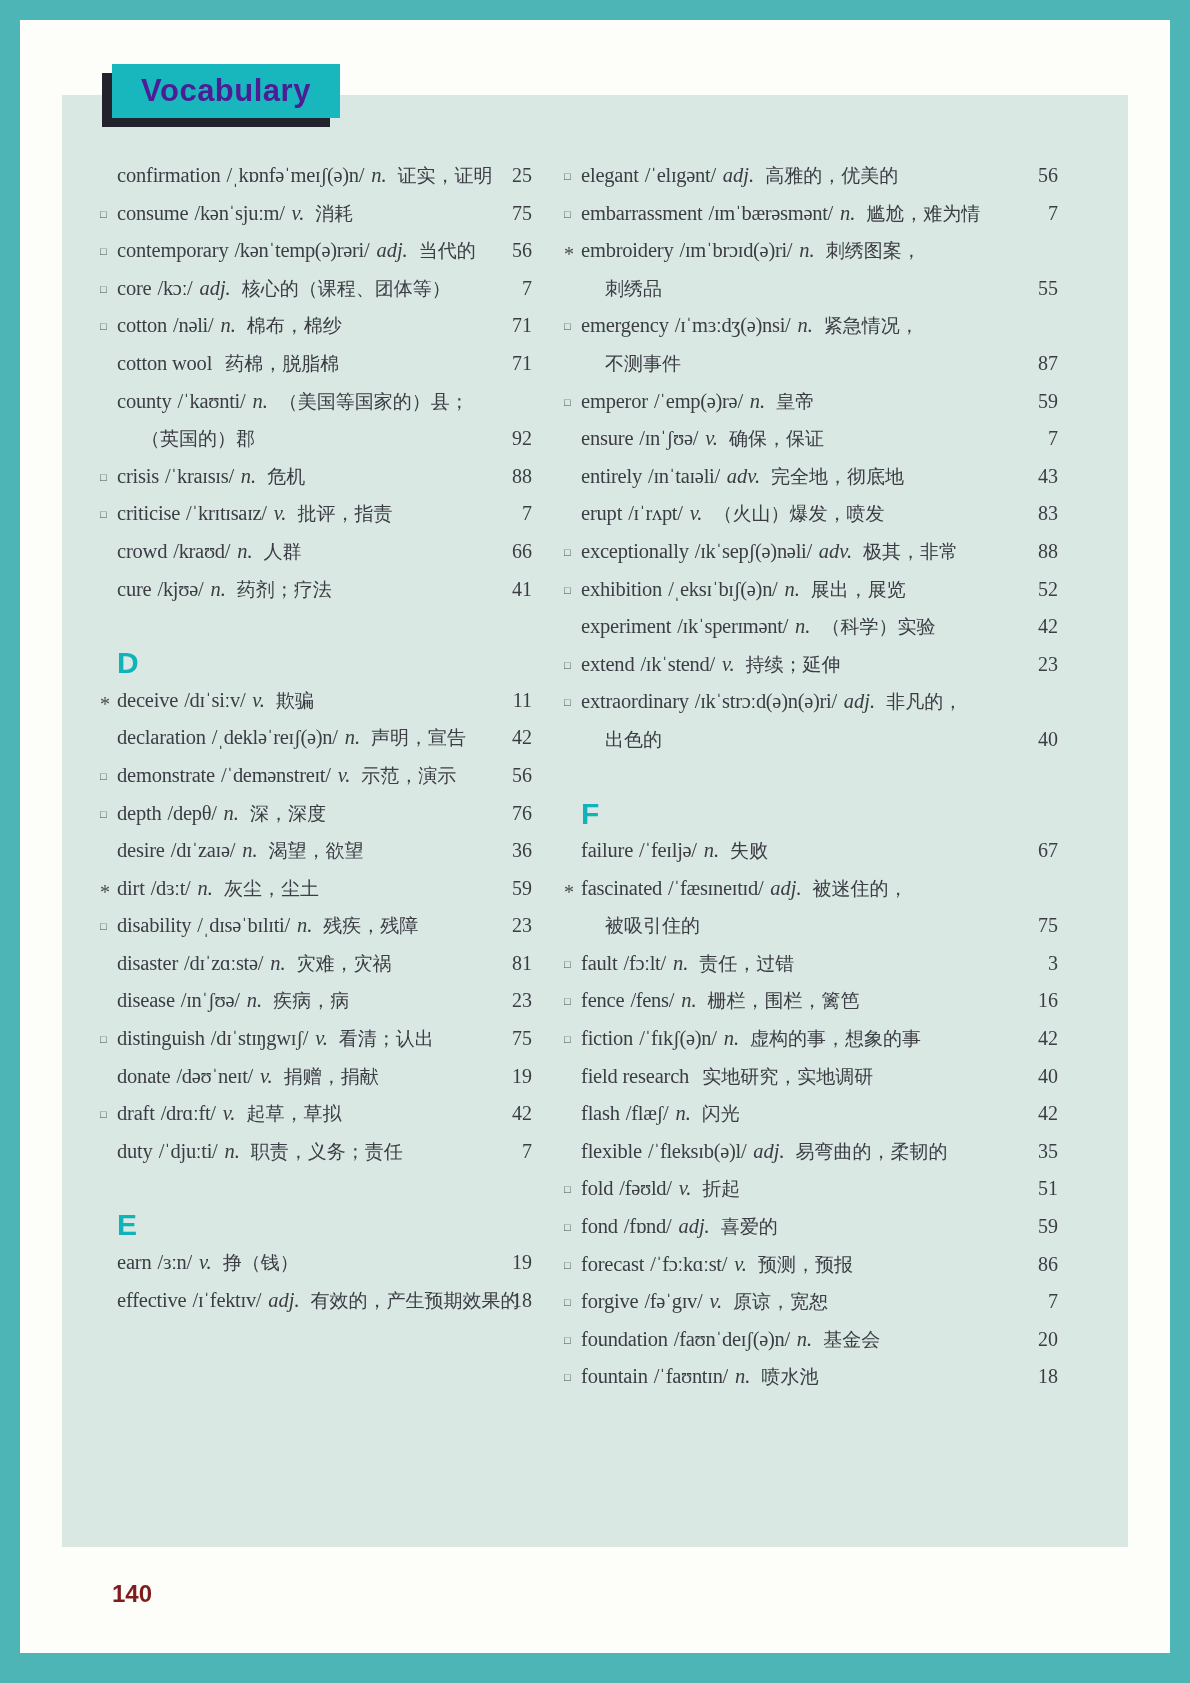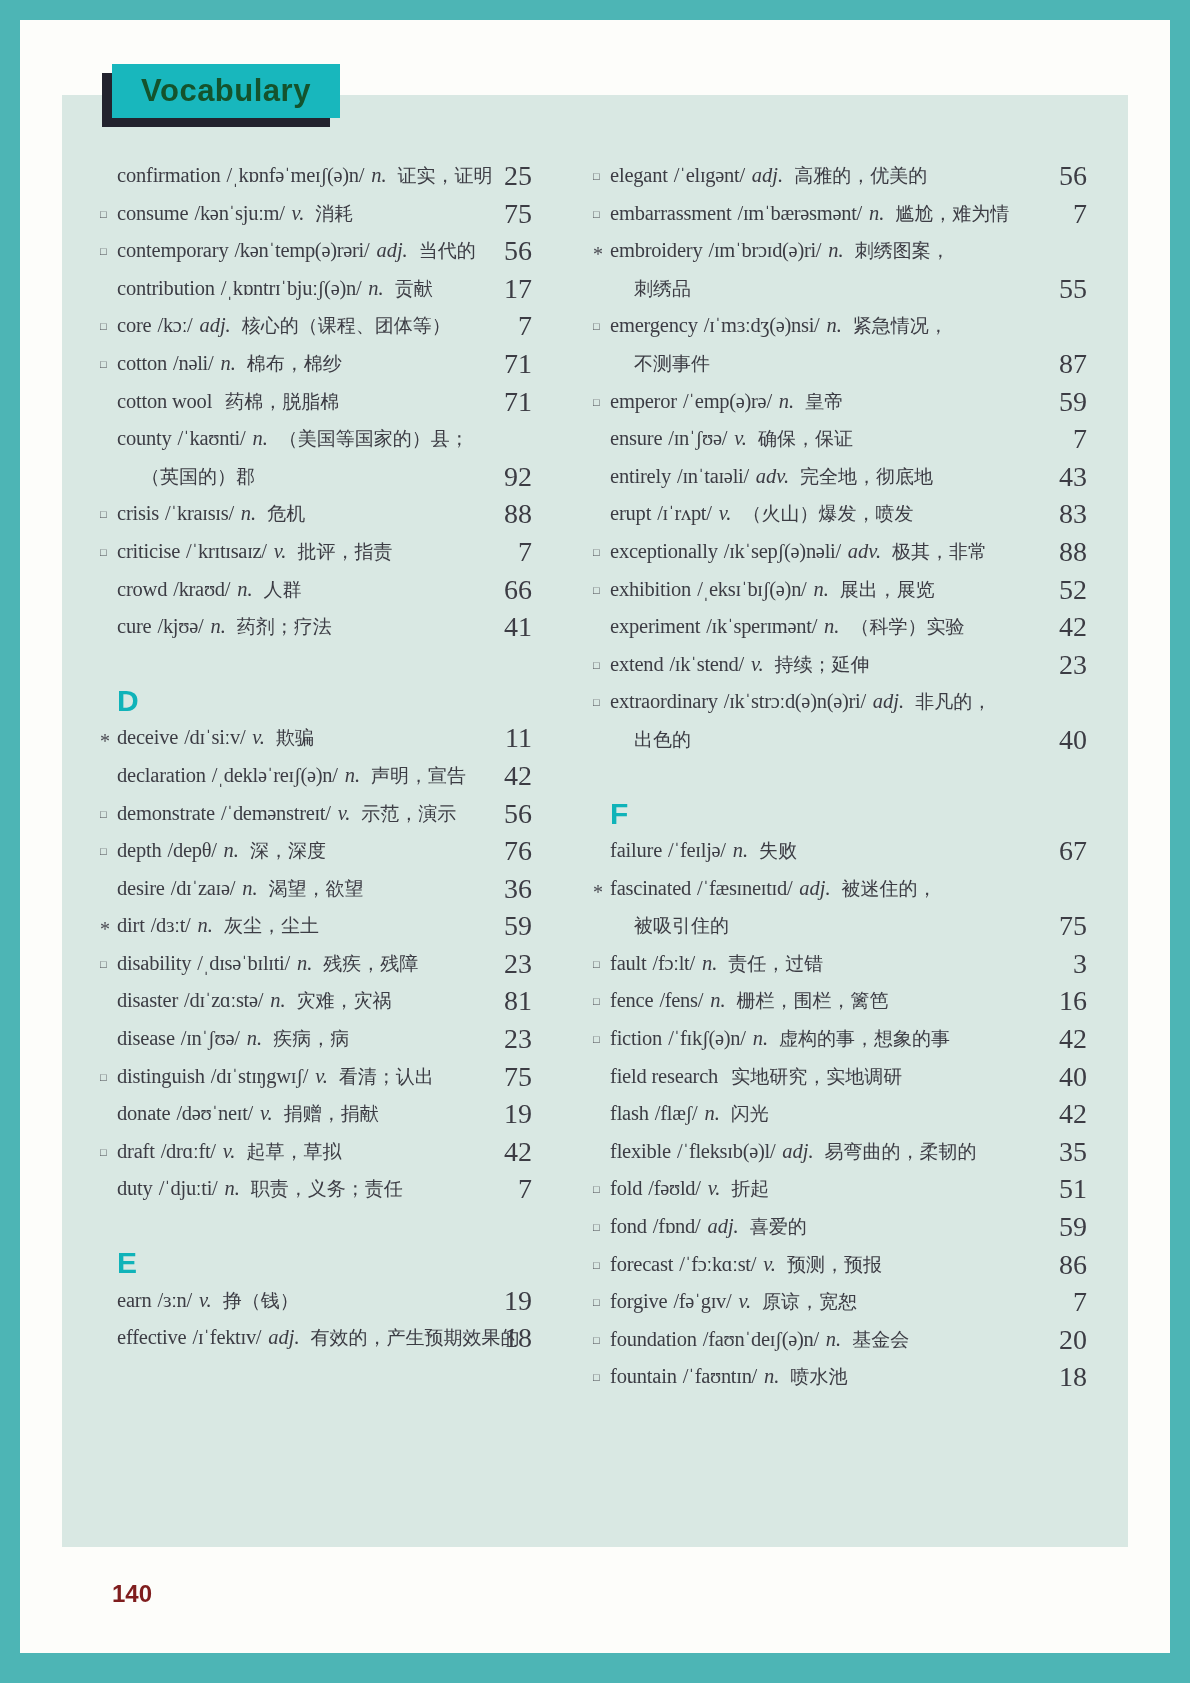--- a/index.html
+++ b/index.html
@@ -32,42 +32,42 @@
     position:absolute;left:0;top:9px;width:228px;height:54px;
     background:var(--shadow);
   }
   .title-box{
     position:absolute;left:10px;top:0;width:228px;height:54px;
     background:var(--titlebox);
     display:flex;align-items:center;justify-content:center;
   }
   .title-box span{
     font-family:"Liberation Sans","DejaVu Sans",sans-serif;
-    font-weight:bold;font-size:31px;color:#14532d;letter-spacing:0.5px;
+    font-weight:bold;font-size:31px;color:#4c1d95;letter-spacing:0.5px;
   }
   .col{position:absolute;top:137px;}
   .col-left{left:80px;width:432px;}
-  .col-right{left:573px;width:494px;}
+  .col-right{left:544px;width:494px;}
   .line{
     position:relative;height:37.6px;line-height:37.6px;
     white-space:nowrap;font-size:20.5px;
   }
   .marker{
     display:inline-block;width:17px;color:#4a4a52;
   }
   .m-sq{font-size:11px;vertical-align:2px;}
   .m-st{font-size:20px;vertical-align:-4px;}
   .w{letter-spacing:-0.2px;}
   .ph{margin-left:6px;letter-spacing:-0.3px;}
   .pos{margin-left:7px;font-style:italic;}
   .cn{margin-left:11px;font-size:19px;}
   .cn-only{margin-left:13px;text-align:center;}
   .line2 .cont{padding-left:13px;}
   .num{
-    position:absolute;right:0;top:0;font-size:28px;
+    position:absolute;right:0;top:0;font-size:20px;
   }
   .section-letter{
     margin-top:36px;height:37.6px;line-height:37.6px;
     font-family:"Liberation Sans","DejaVu Sans",sans-serif;
     font-weight:bold;font-size:30px;color:var(--letter);
     padding-left:17px;
   }
   .pageno{
     position:absolute;left:92px;top:1560px;
     font-family:"Liberation Sans","DejaVu Sans",sans-serif;
@@ -92,23 +92,20 @@
         <div class="entry">
           <div class="line"><span class="marker"></span><span class="cont"><span class="w">confirmation</span><span class="ph">/ˌkɒnfəˈmeɪʃ(ə)n/</span><span class="pos">n.</span><span class="cn">证实，证明</span></span><span class="num">25</span></div>
         </div>
         <div class="entry">
           <div class="line"><span class="marker m-sq">□</span><span class="cont"><span class="w">consume</span><span class="ph">/kənˈsjuːm/</span><span class="pos">v.</span><span class="cn">消耗</span></span><span class="num">75</span></div>
         </div>
         <div class="entry">
           <div class="line"><span class="marker m-sq">□</span><span class="cont"><span class="w">contemporary</span><span class="ph">/kənˈtemp(ə)rəri/</span><span class="pos">adj.</span><span class="cn">当代的</span></span><span class="num">56</span></div>
         </div>
         <div class="entry">
-          <div class="line"><span class="marker"></span><span class="cont"><span class="w">contribution</span><span class="ph">/ˌkɒntrɪˈbjuːʃ(ə)n/</span><span class="pos">n.</span><span class="cn">贡献</span></span><span class="num">17</span></div>
-        </div>
-        <div class="entry">
           <div class="line"><span class="marker m-sq">□</span><span class="cont"><span class="w">core</span><span class="ph">/kɔː/</span><span class="pos">adj.</span><span class="cn">核心的（课程、团体等）</span></span><span class="num">7</span></div>
         </div>
         <div class="entry">
           <div class="line"><span class="marker m-sq">□</span><span class="cont"><span class="w">cotton</span><span class="ph">/nəli/</span><span class="pos">n.</span><span class="cn">棉布，棉纱</span></span><span class="num">71</span></div>
         </div>
         <div class="entry">
           <div class="line"><span class="marker"></span><span class="cont"><span class="w">cotton wool</span><span class="cn cn-only">药棉，脱脂棉</span></span><span class="num">71</span></div>
         </div>
         <div class="entry">
           <div class="line"><span class="marker"></span><span class="cont"><span class="w">county</span><span class="ph">/ˈkaʊnti/</span><span class="pos">n.</span><span class="cn">（美国等国家的）县；</span></span></div>

